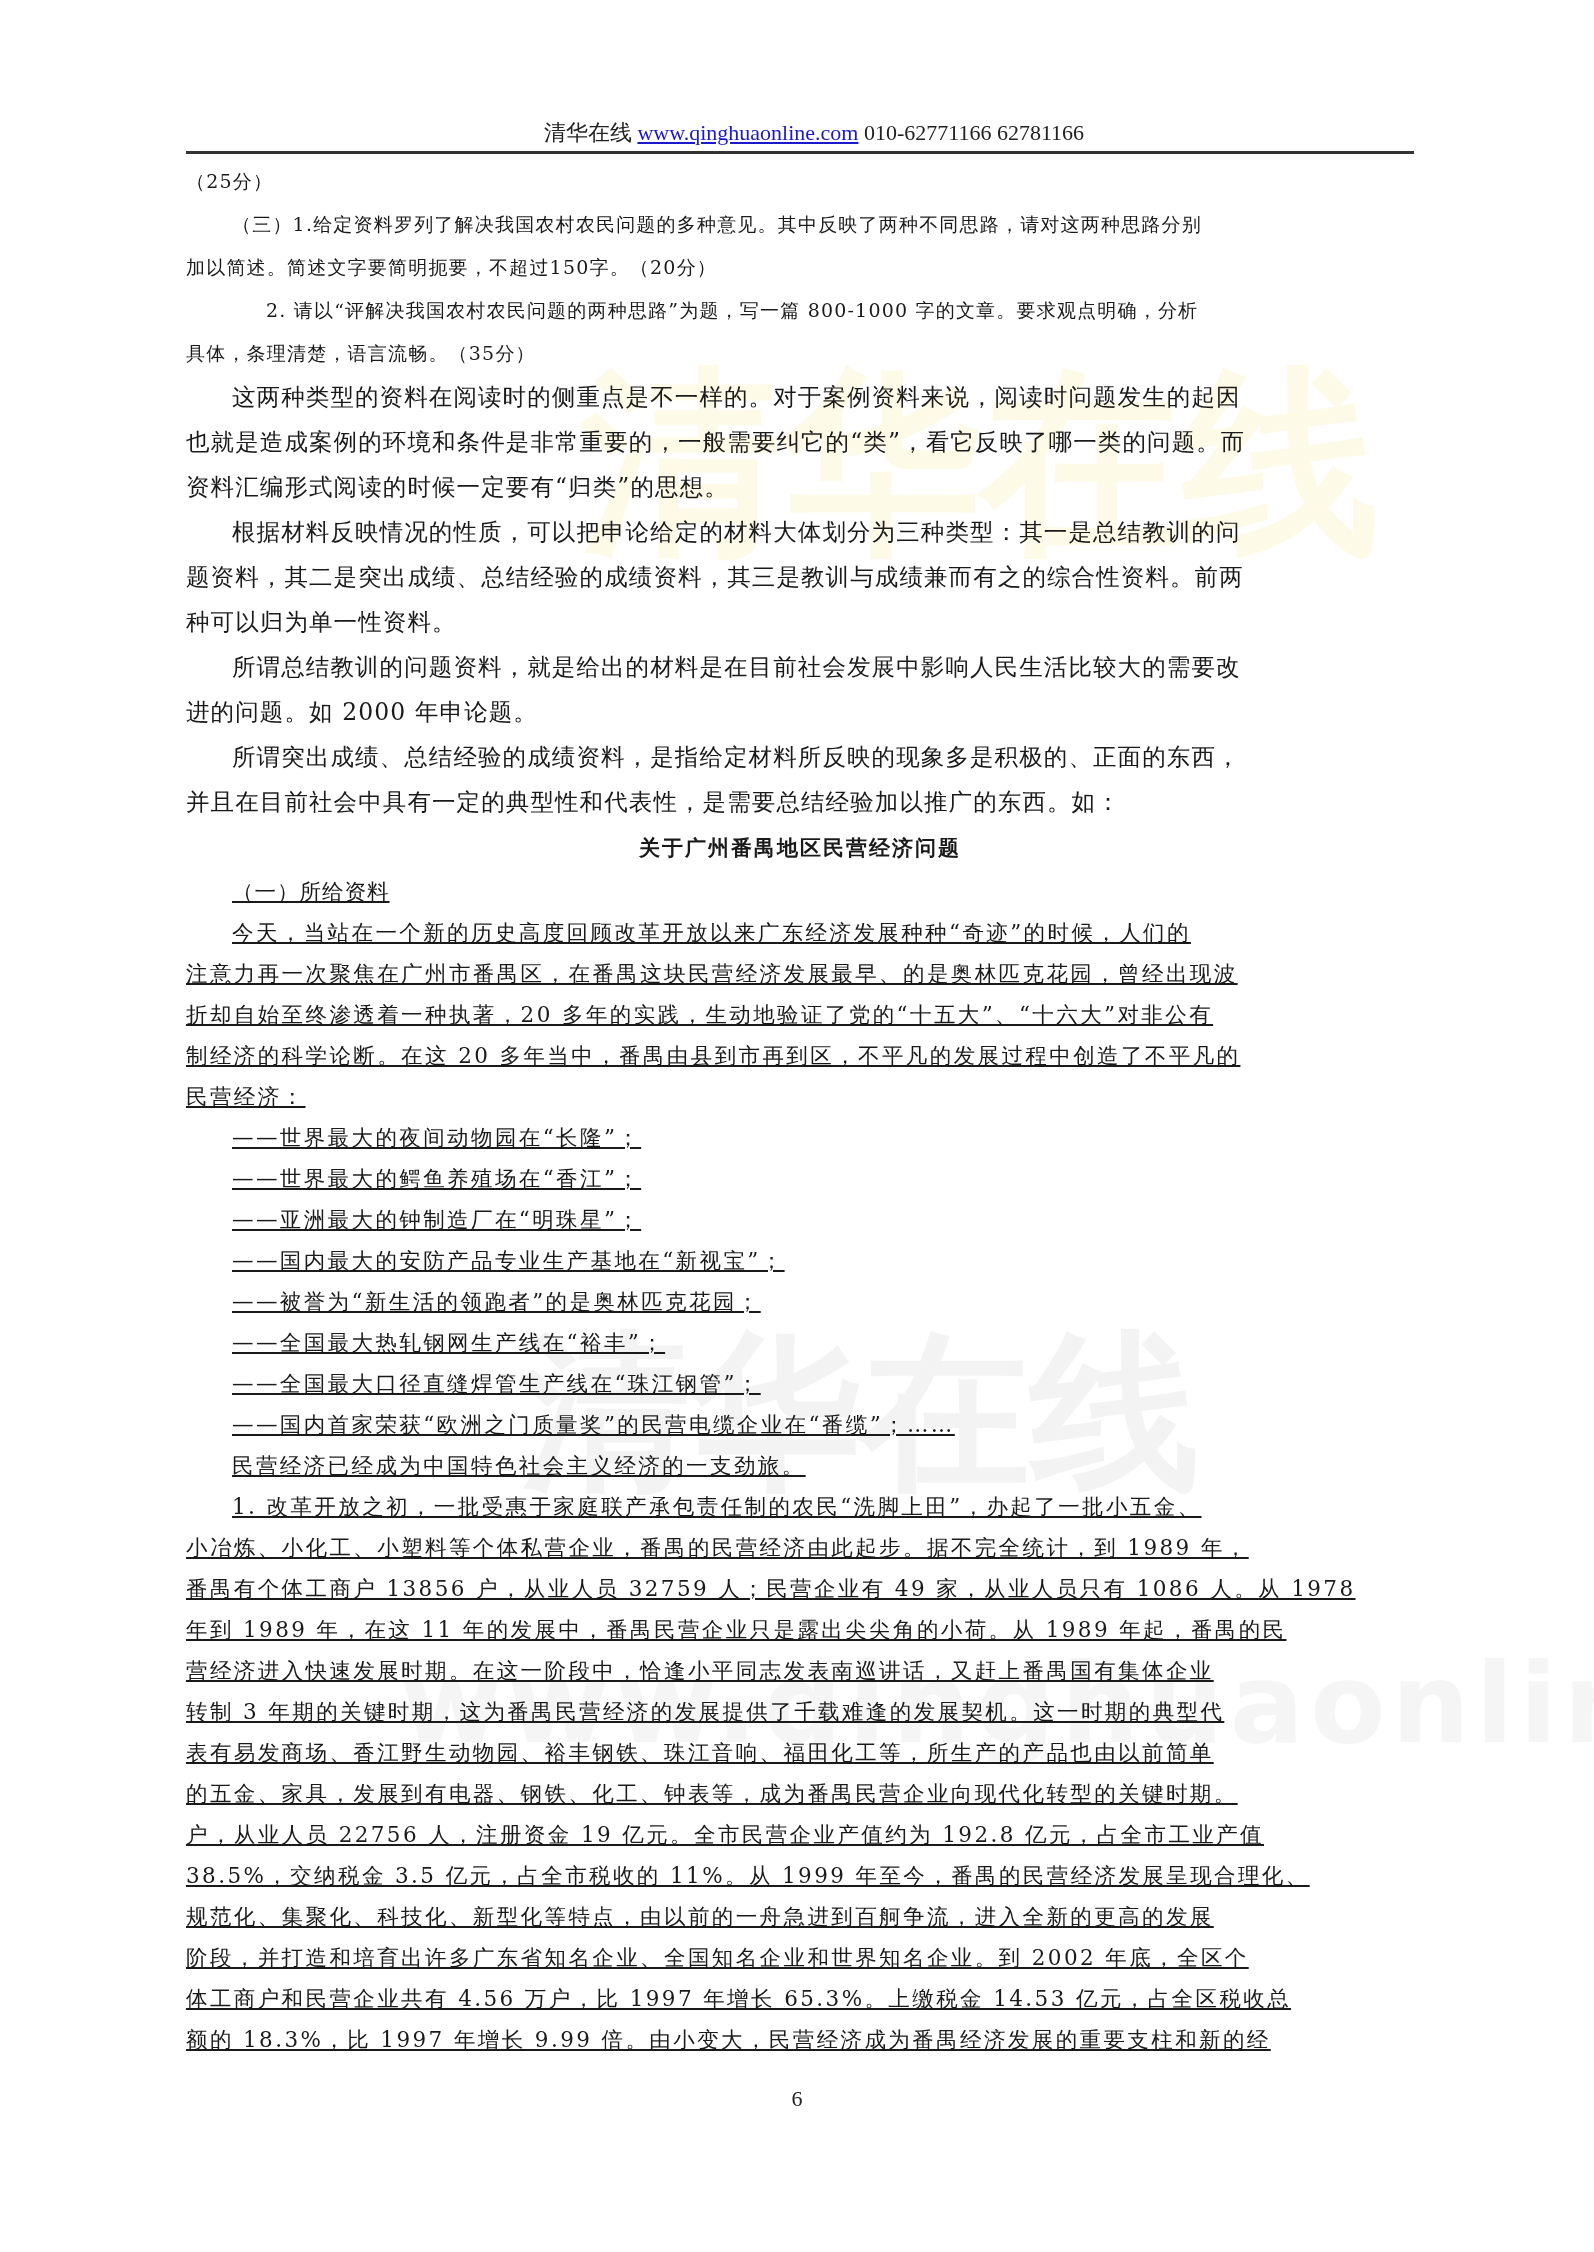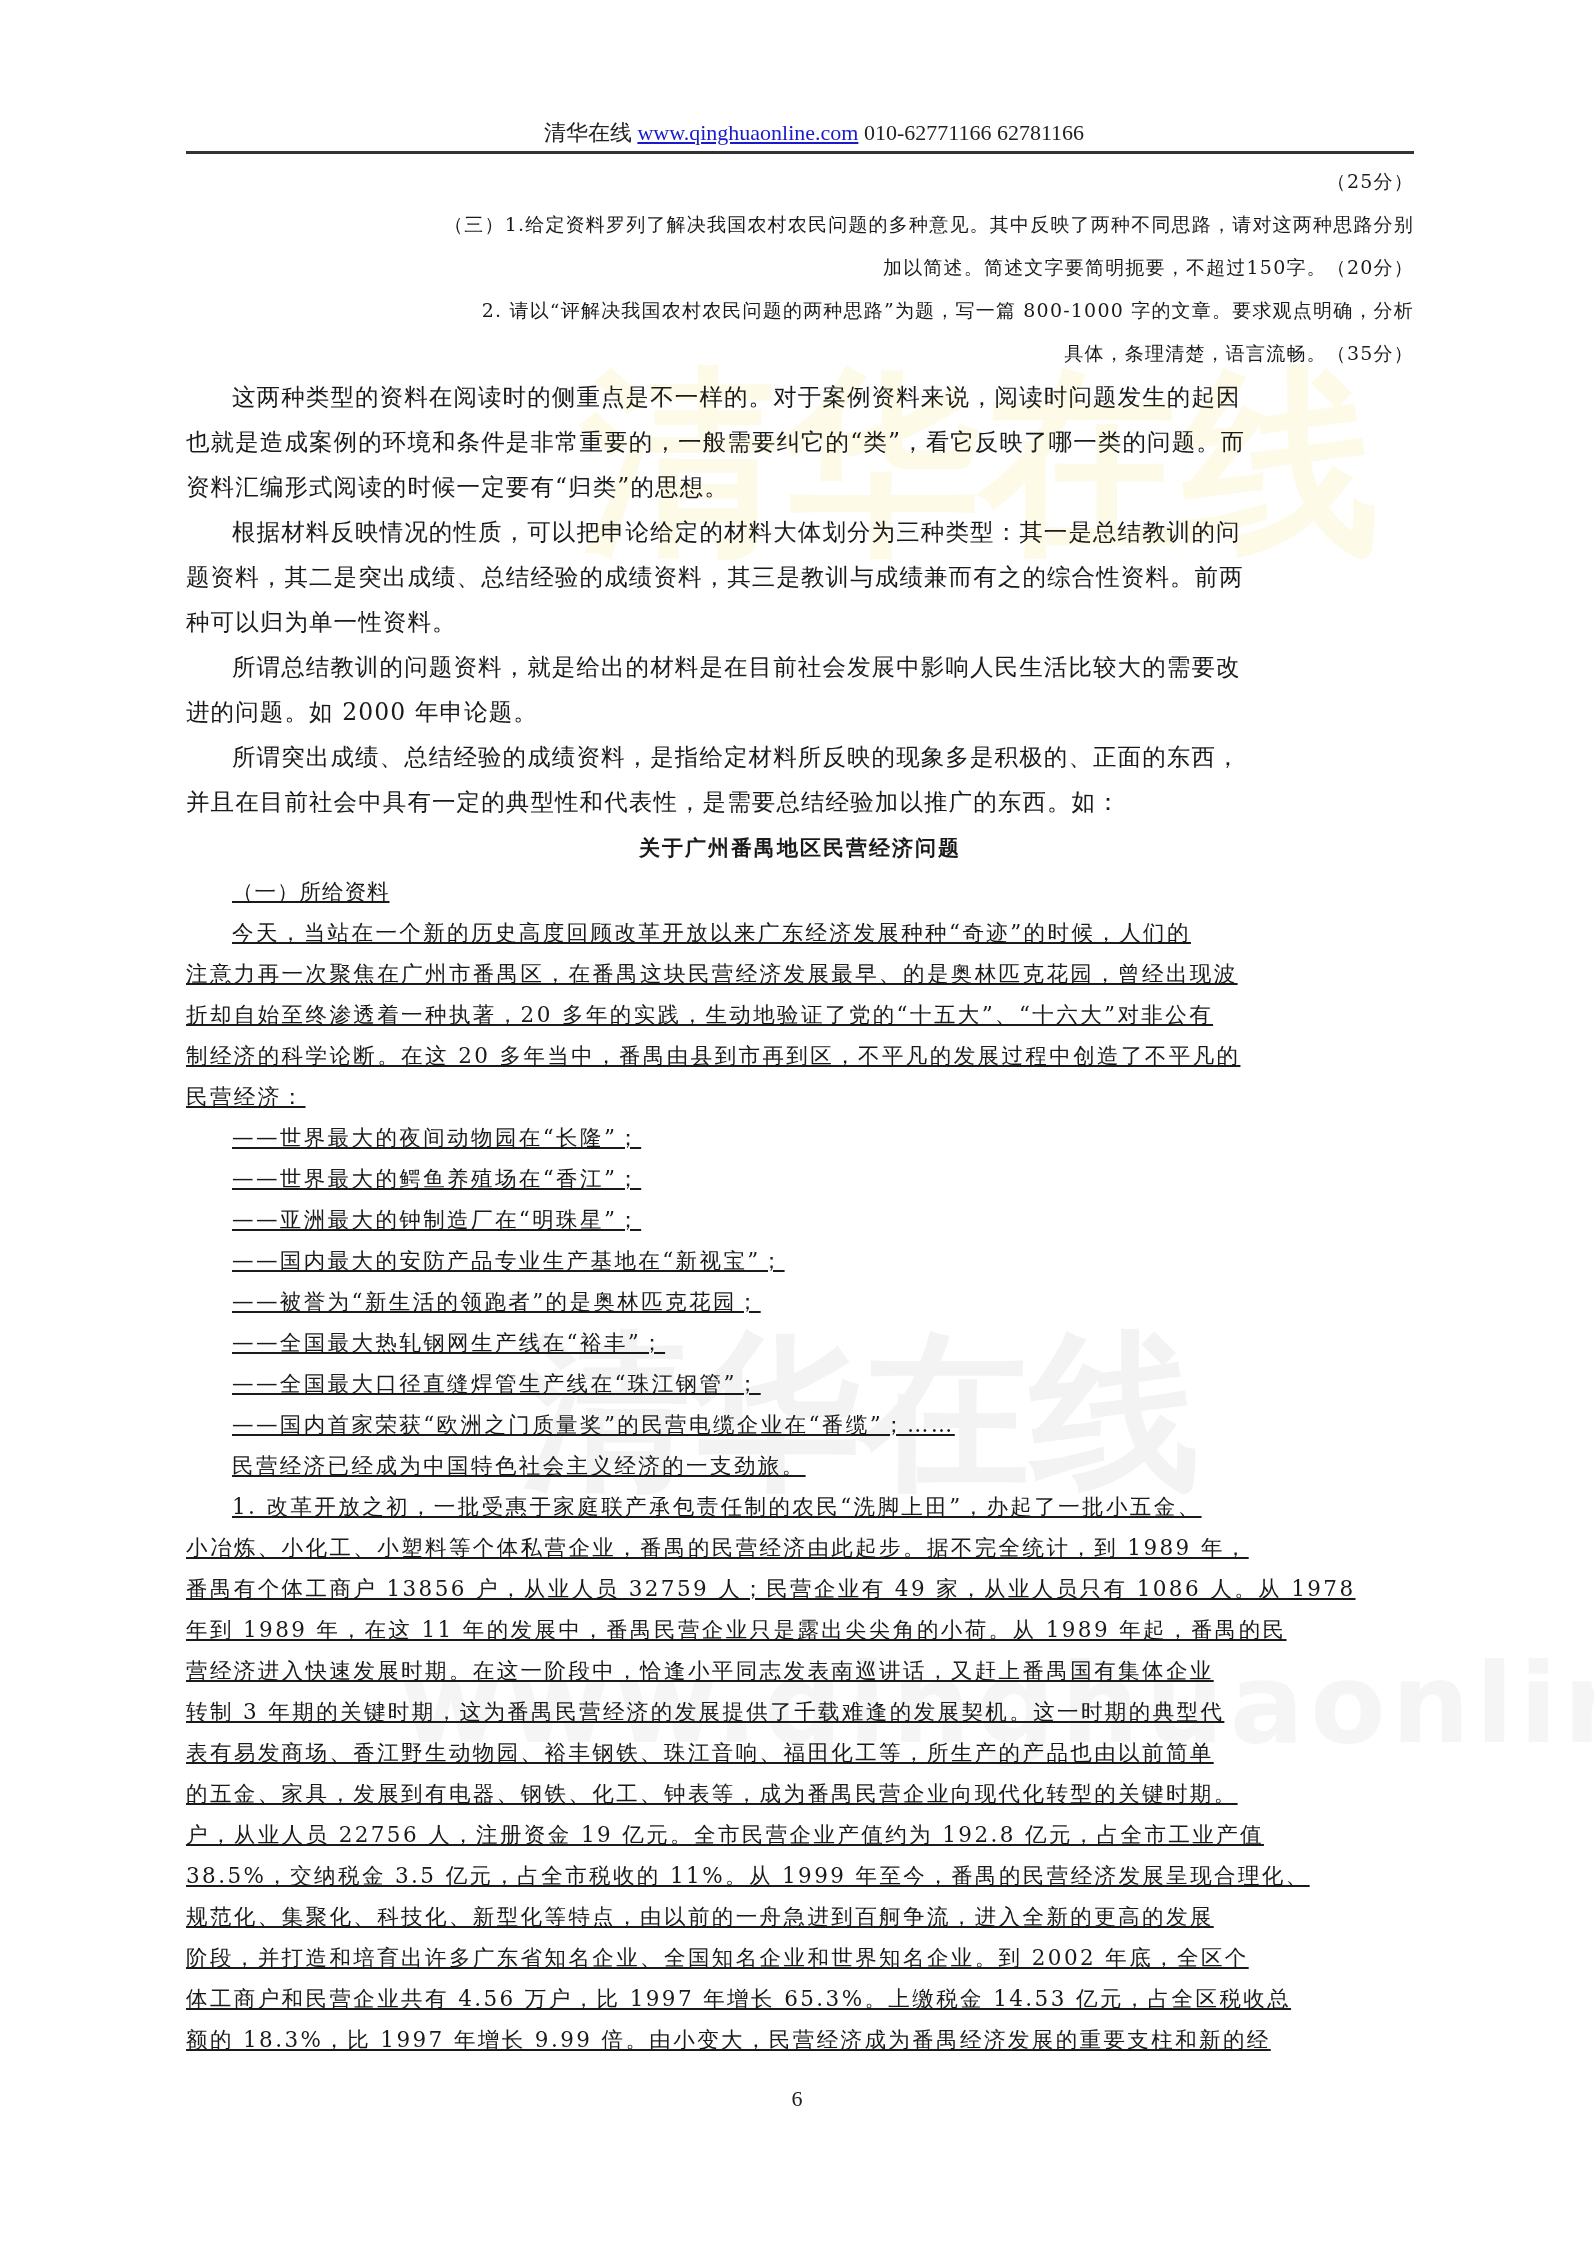--- a/index.html
+++ b/index.html
@@ -46,21 +46,20 @@
     }
     .p {
       margin: 0;
       white-space: nowrap;
       letter-spacing: 0px;
     }
     .small {
       font-size: 19px;
       line-height: 43px;
       letter-spacing: 1.2px;
-      text-align: right;
     }
     .large {
       font-size: 23.5px;
       line-height: 45px;
       letter-spacing: 1.1px;
     }
     .medium {
       font-size: 21.5px;
       line-height: 41px;
       letter-spacing: 2.4px;

